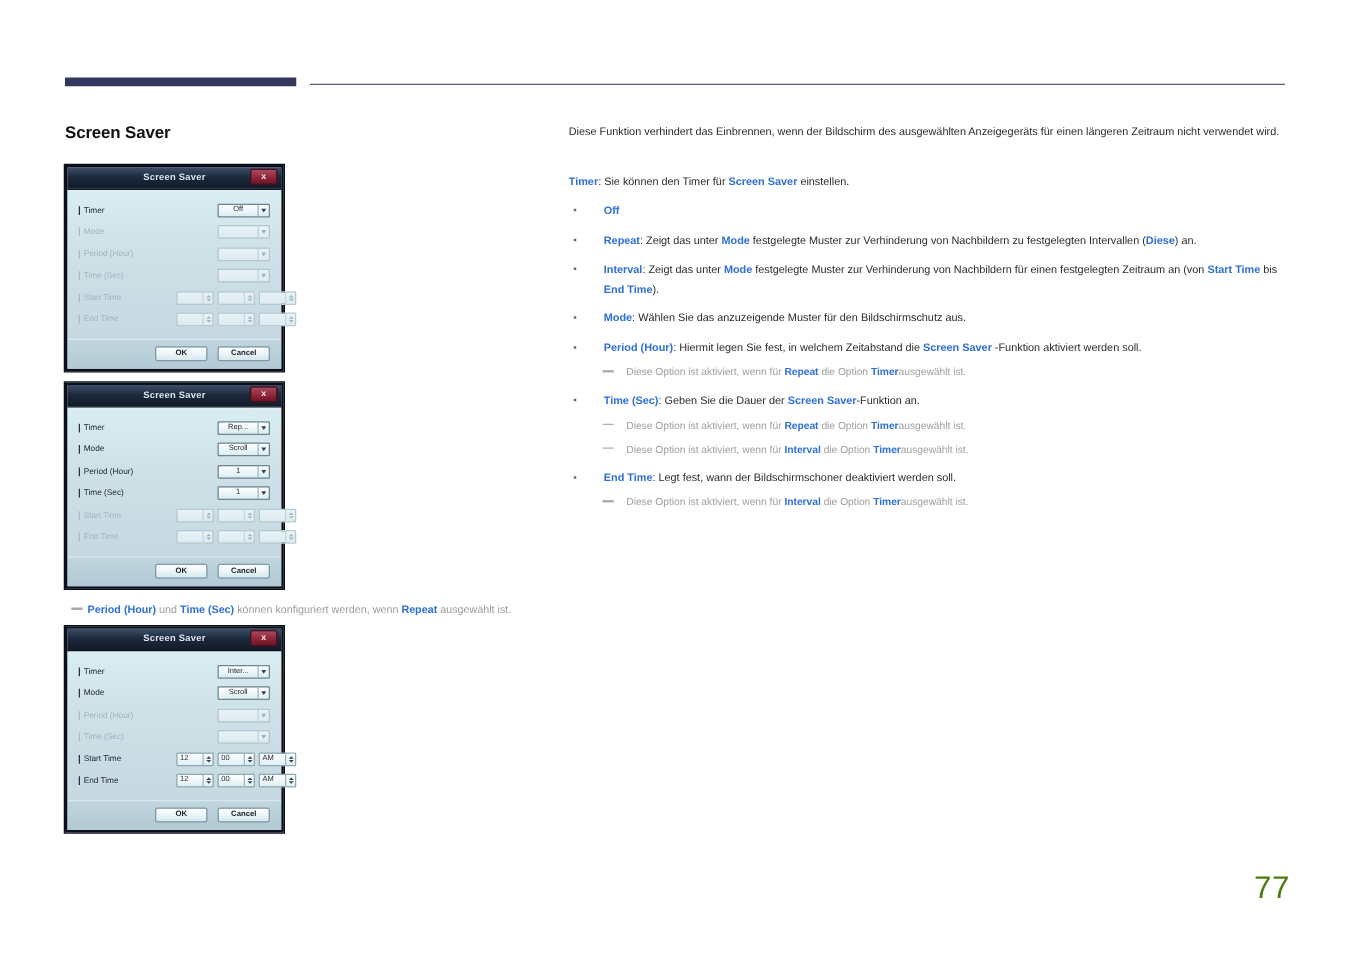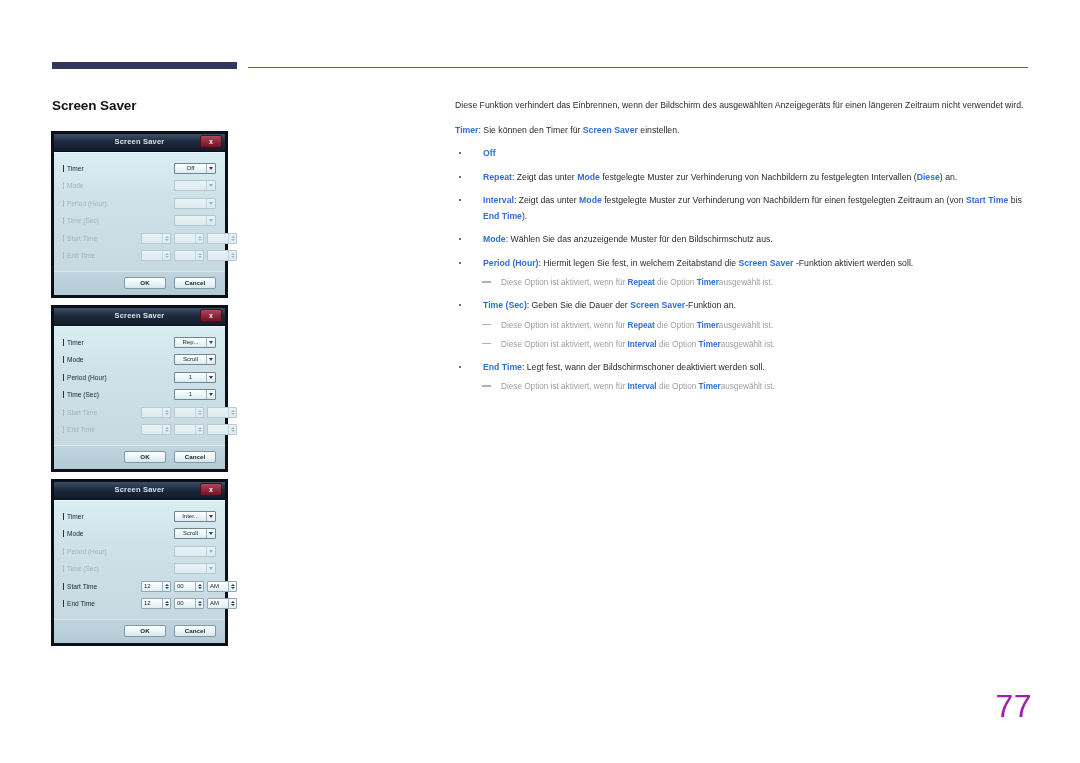--- a/index.html
+++ b/index.html
@@ -264,21 +264,21 @@
   .right-col {
     position: absolute;
     left: 455px;
     top: 98px;
     width: 578px;
   }
   .intro {
     font-size: 8.7px;
     line-height: 15.5px;
     color: #2b2b2b;
-    margin-bottom: 9px;
+    margin-bottom: 24px;
   }
   .lead {
     font-size: 8.7px;
     line-height: 15.5px;
     color: #2b2b2b;
     margin-bottom: 8px;
   }
   .lead b, .bl b { color: #2e6fd4; font-weight: bold; }
 
   .bl {
@@ -314,22 +314,22 @@
     height: 1.6px;
     background: #b0b0b0;
   }
   .sub b { color: #2e6fd4; font-weight: bold; }
 
   
   .page-number {
     position: absolute;
     right: 48px;
     bottom: 38px;
-    font-size: 32px;
-    color: #a21caf;
+    font-size: 25px;
+    color: #4d7c0f;
     font-weight: normal;
     letter-spacing: 0.5px;
   }
 </style>
 </head>
 <body>
 
 <div class="header-rules">
   <div class="rule-thick"></div>
   <div class="rule-thin"></div>
@@ -583,20 +583,21 @@
                 </span>
               </div>
             </div>
           </div>
         </div>
         <div class="dlg-footer">
           <div class="dlg-btn">OK</div>
           <div class="dlg-btn">Cancel</div>
         </div>
       </div>
+      <div class="note"><span class="dash"></span><span><b>Period (Hour)</b> und <b>Time (Sec)</b> können konfiguriert werden, wenn <b>Repeat</b> ausgewählt ist.</span></div>
       <div class="dialog">
         <div class="dlg-titlebar">
           <div class="dlg-title">Screen Saver</div>
           <div class="dlg-close">x</div>
         </div>
         <div class="dlg-body">
           <div class="row">
             <div class="row-label">
               <span class="tick"></span>
               <span>Timer</span>

